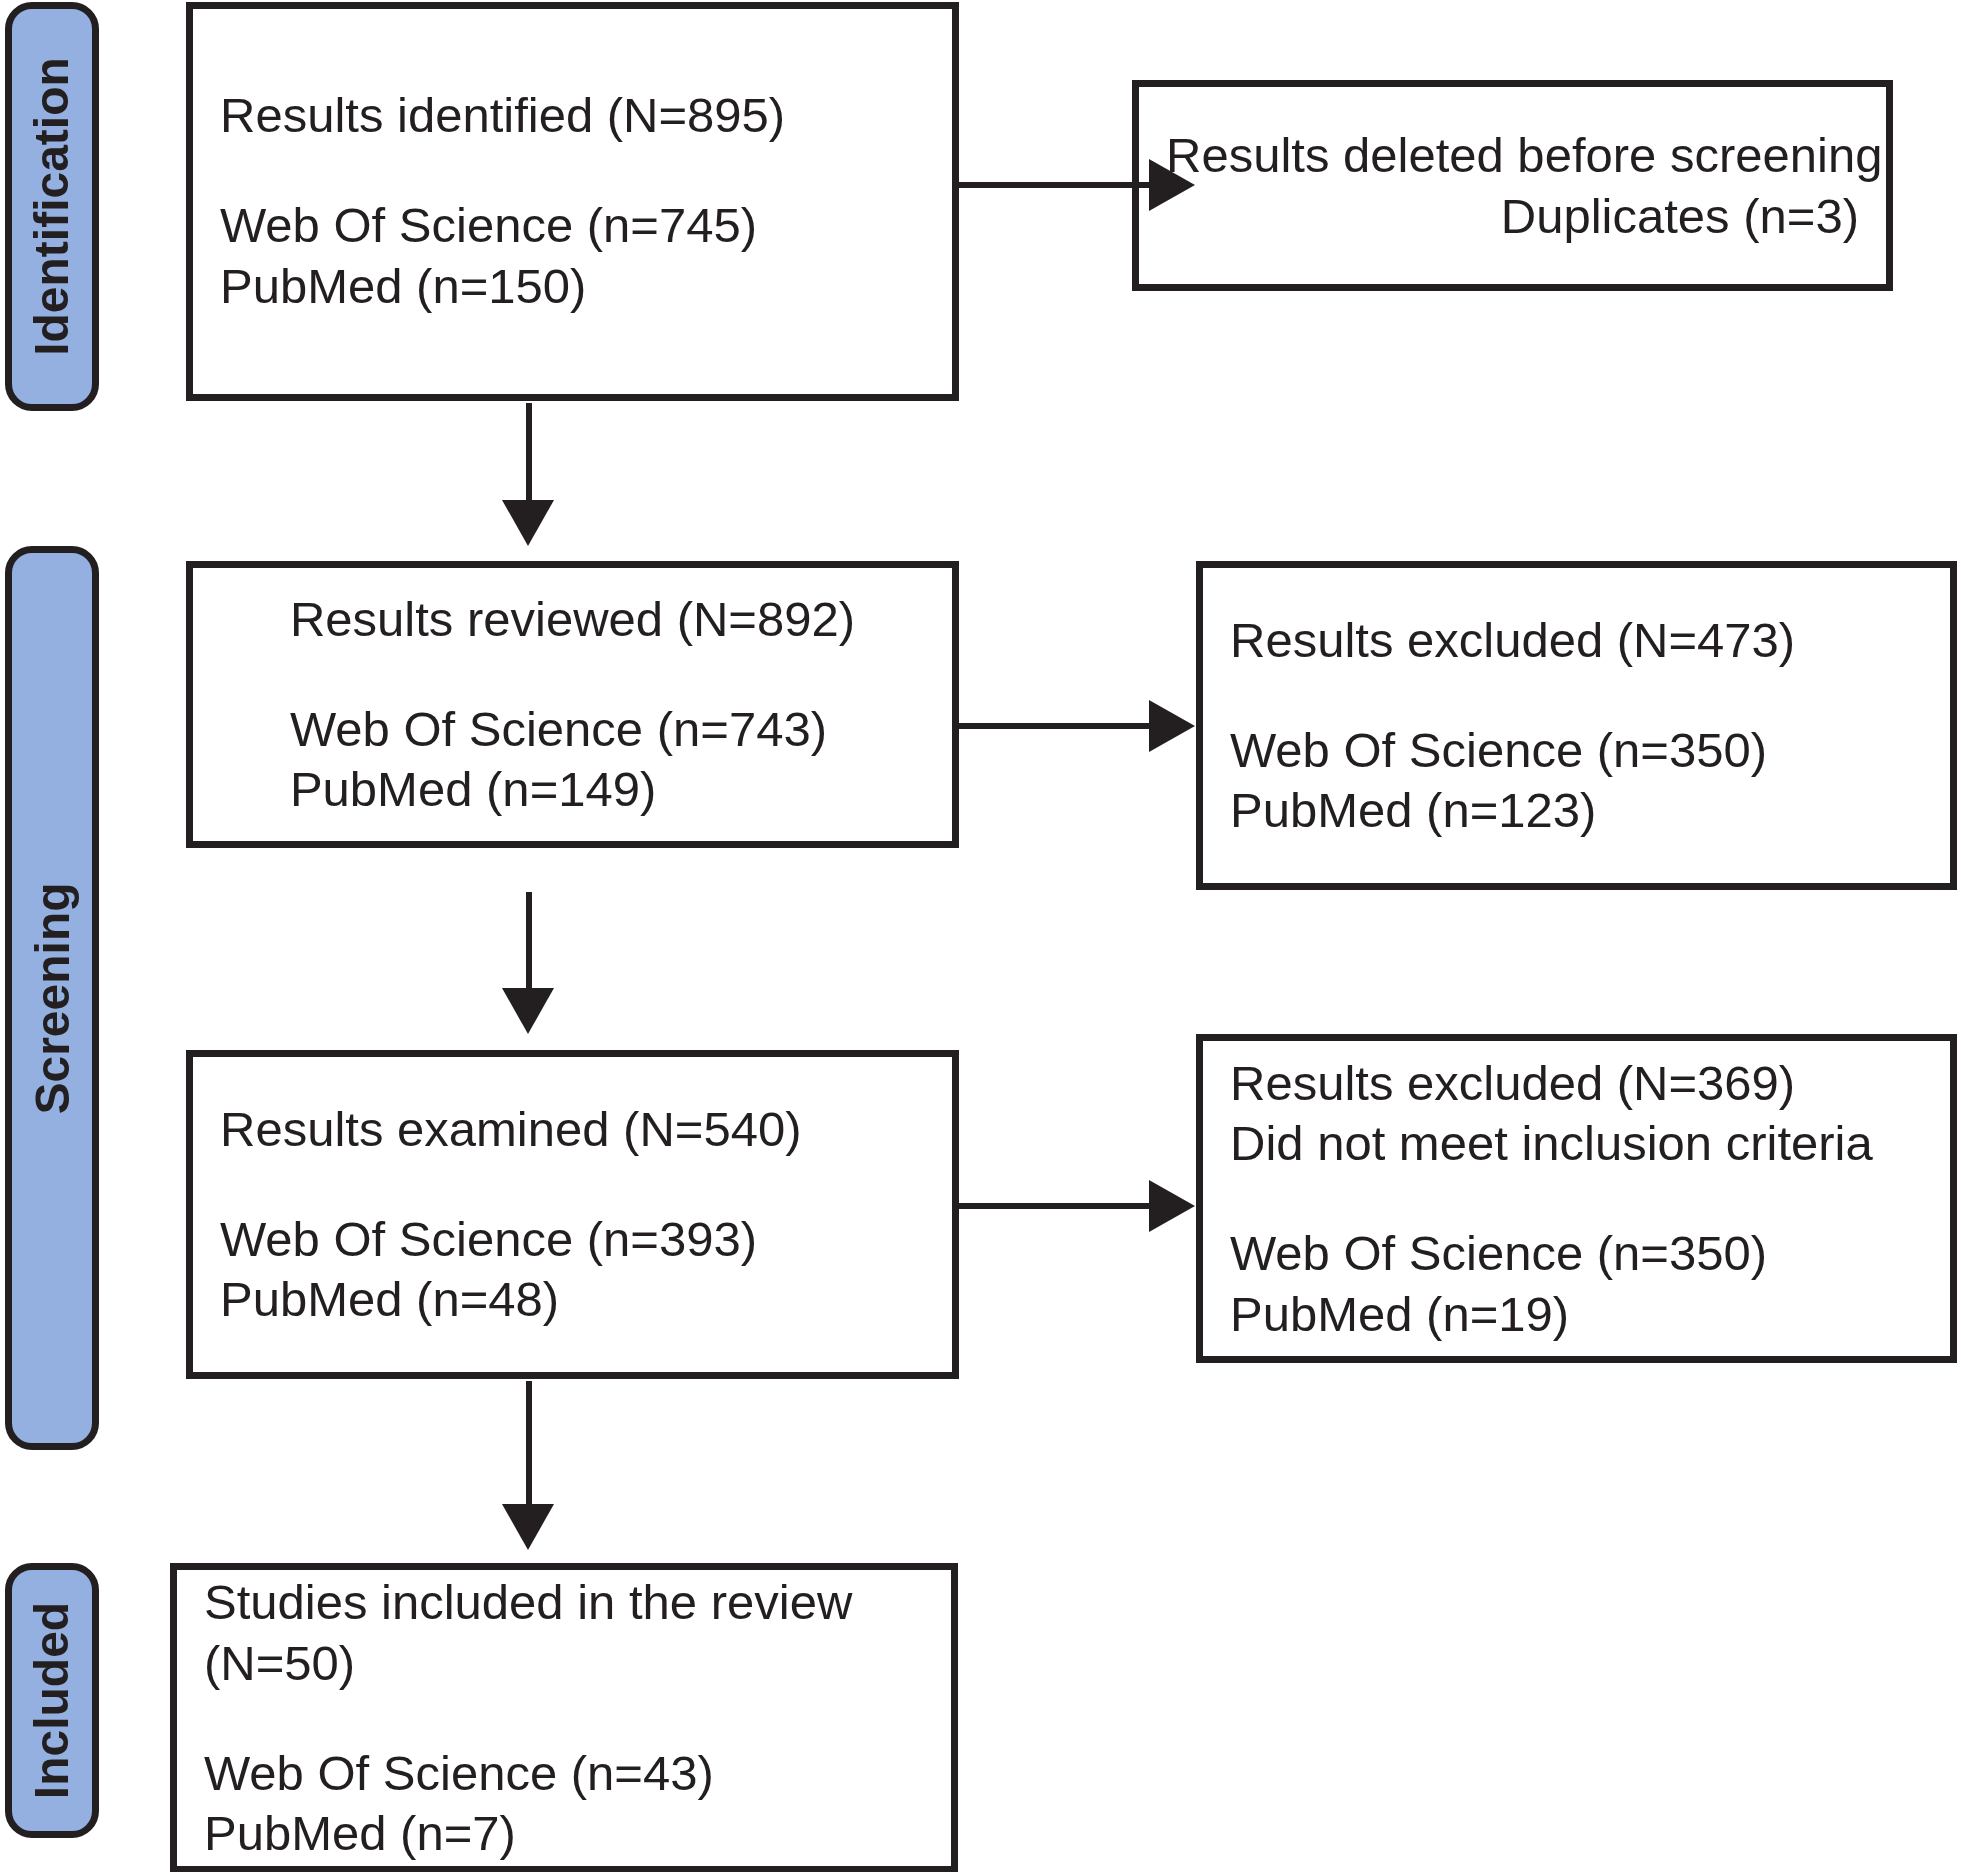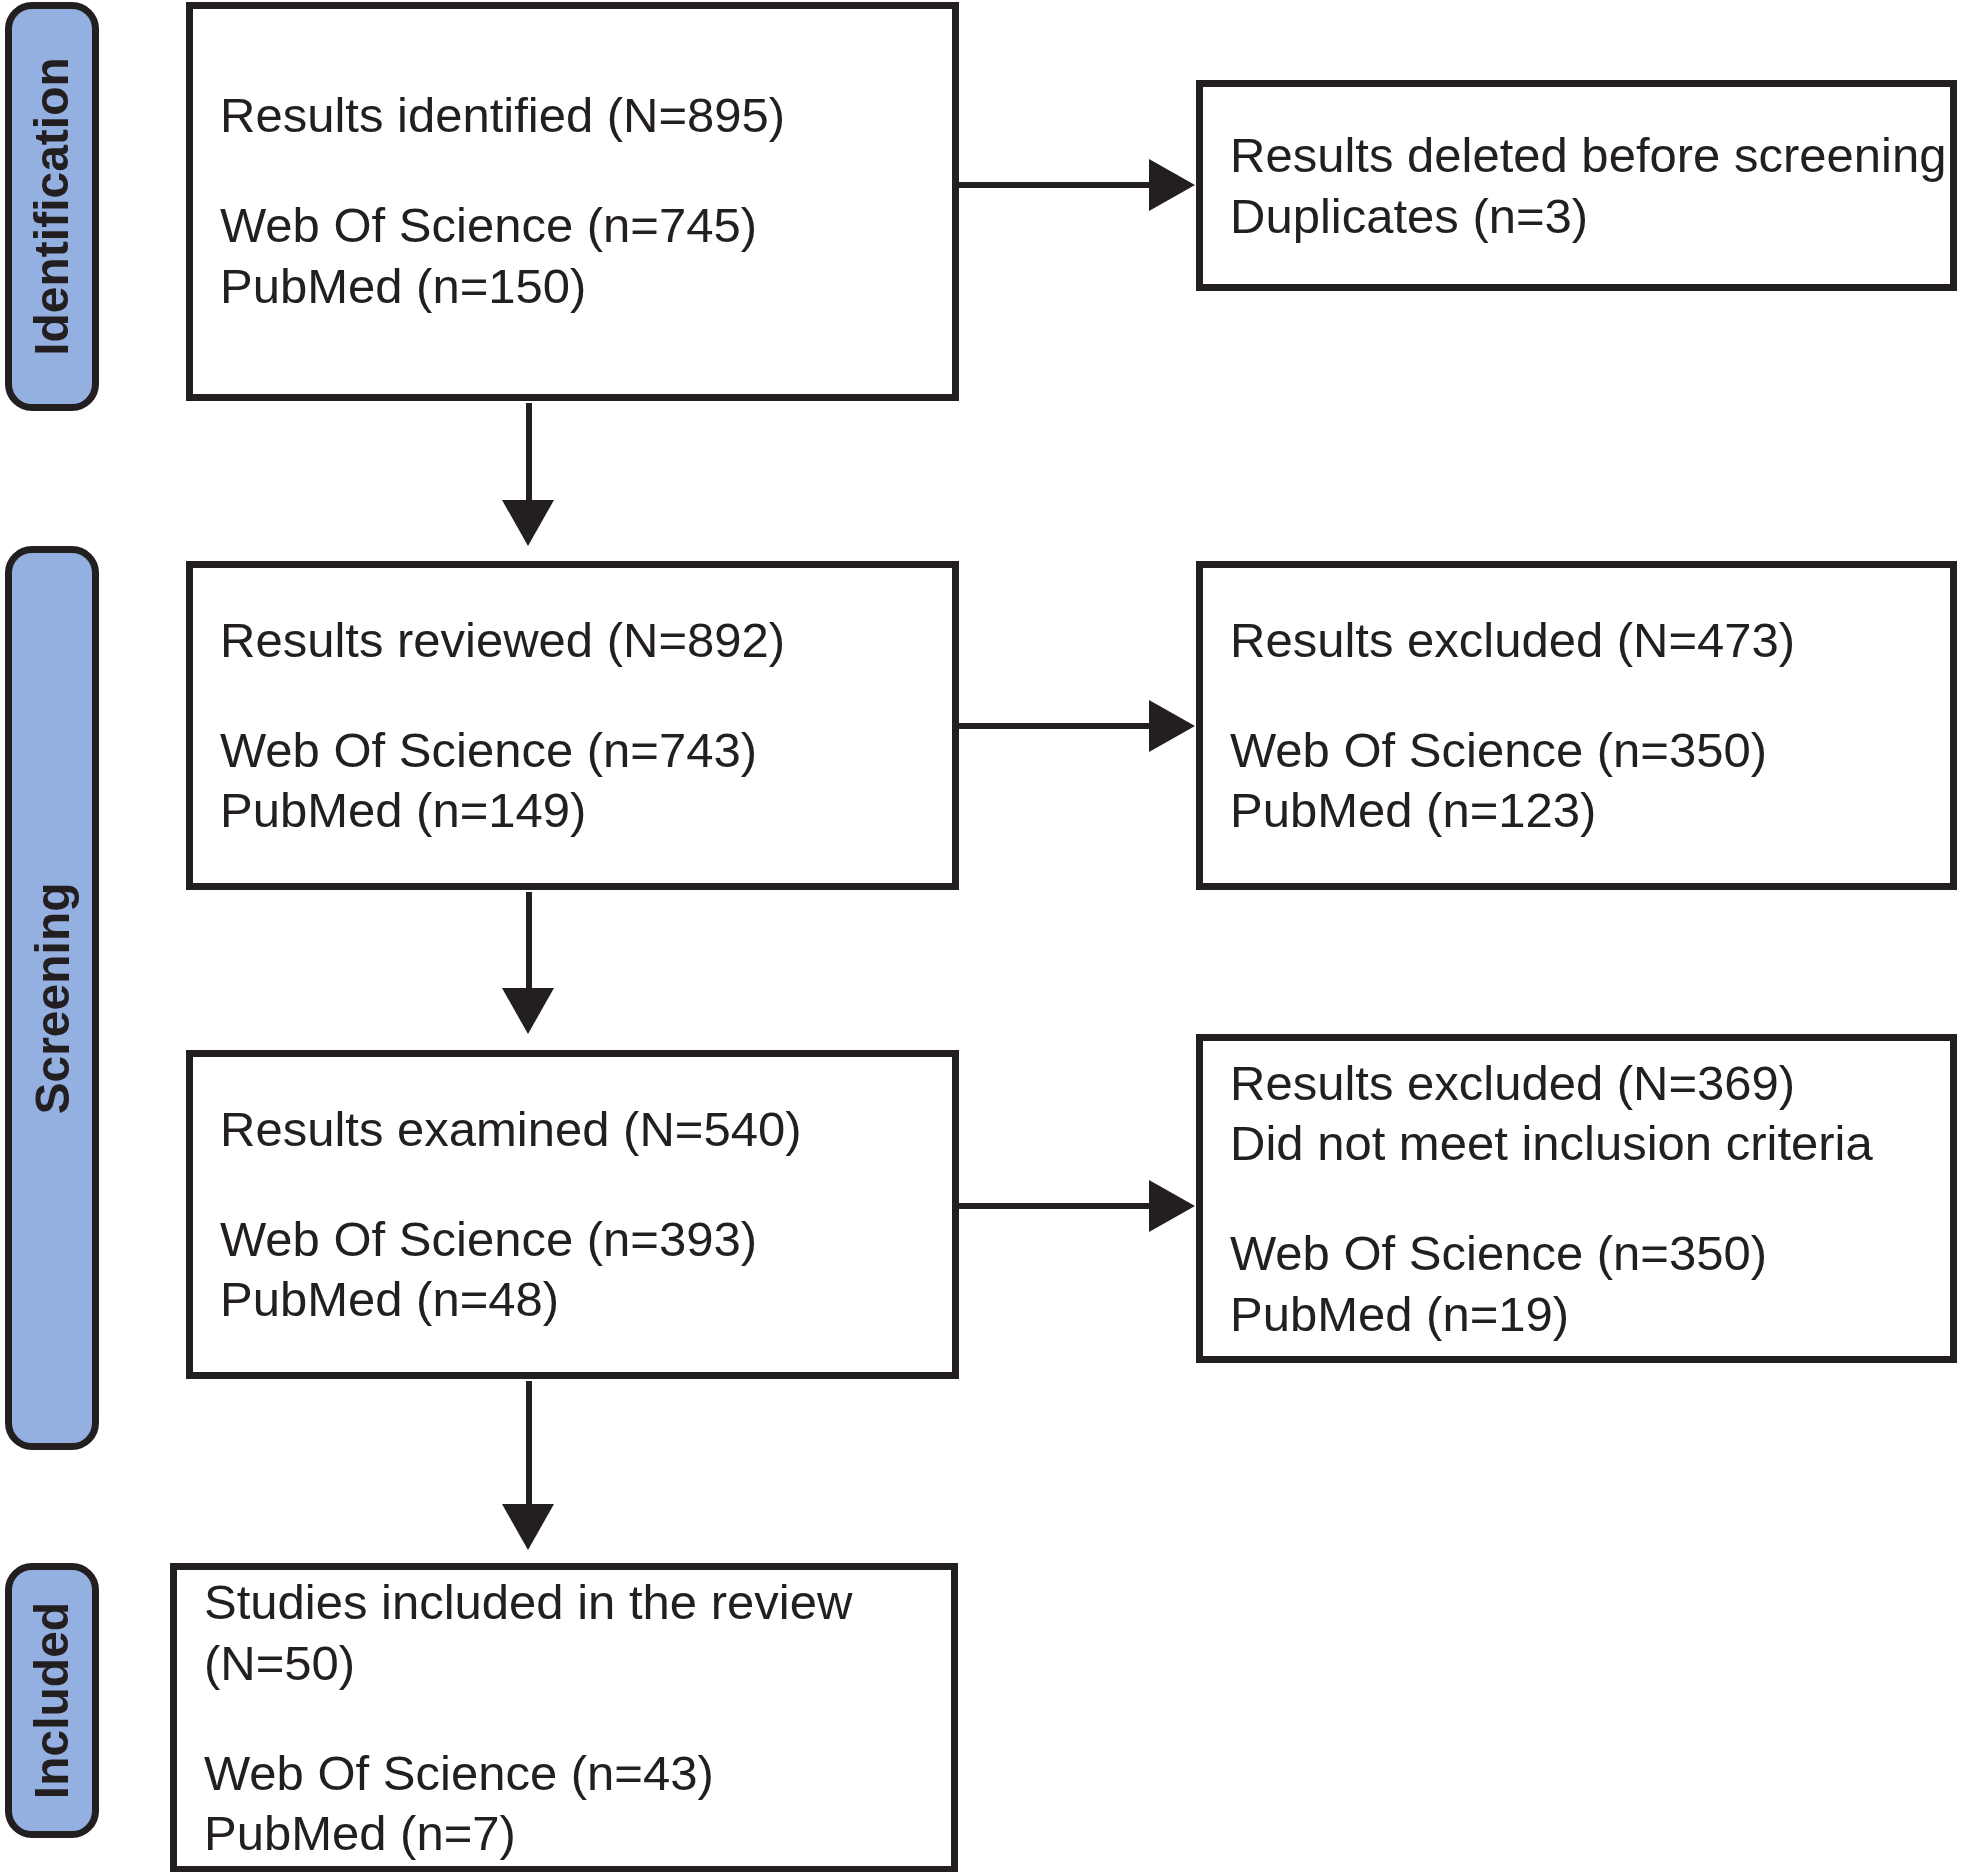--- a/index.html
+++ b/index.html
@@ -112,34 +112,34 @@
 
   <div class="flow-box" style="left:186px; top:1.6px; width:773px; height:399px;justify-content:center;">
     <div class="box-inner">
       <div class="box-line">Results identified (N=895)</div>
       <div class="box-gap"></div>
       <div class="box-line">Web Of Science (n=745)</div>
       <div class="box-line">PubMed (n=150)</div>
     </div>
   </div>
 
-  <div class="flow-box" style="left:1196px; top:80px; width:761px; height:211px;">
+  <div class="flow-box" style="left:1132px; top:80px; width:761px; height:211px;text-align:right;">
     <div class="box-inner">
       <div class="box-line">Results deleted before screening</div>
       <div class="box-line">Duplicates (n=3)</div>
     </div>
   </div>
 
   <div class="h-line" style="left:958px; top:182px; width:194px;"></div>
   <div class="h-head" style="left:1149px; top:159px;"></div>
 
   <div class="v-line" style="left:526px; top:403px; width:5.6px; height:128px;"></div>
   <div class="v-head" style="left:502px; top:500px;"></div>
 
-  <div class="flow-box" style="left:186px; top:561px; width:773px; height:329px;">
+  <div class="flow-box" style="left:186px; top:561px; width:773px; height:287px;align-items:center;">
     <div class="box-inner">
       <div class="box-line">Results reviewed (N=892)</div>
       <div class="box-gap"></div>
       <div class="box-line">Web Of Science (n=743)</div>
       <div class="box-line">PubMed (n=149)</div>
     </div>
   </div>
 
   <div class="flow-box" style="left:1196px; top:561px; width:761px; height:329px;justify-content:center;">
     <div class="box-inner">

